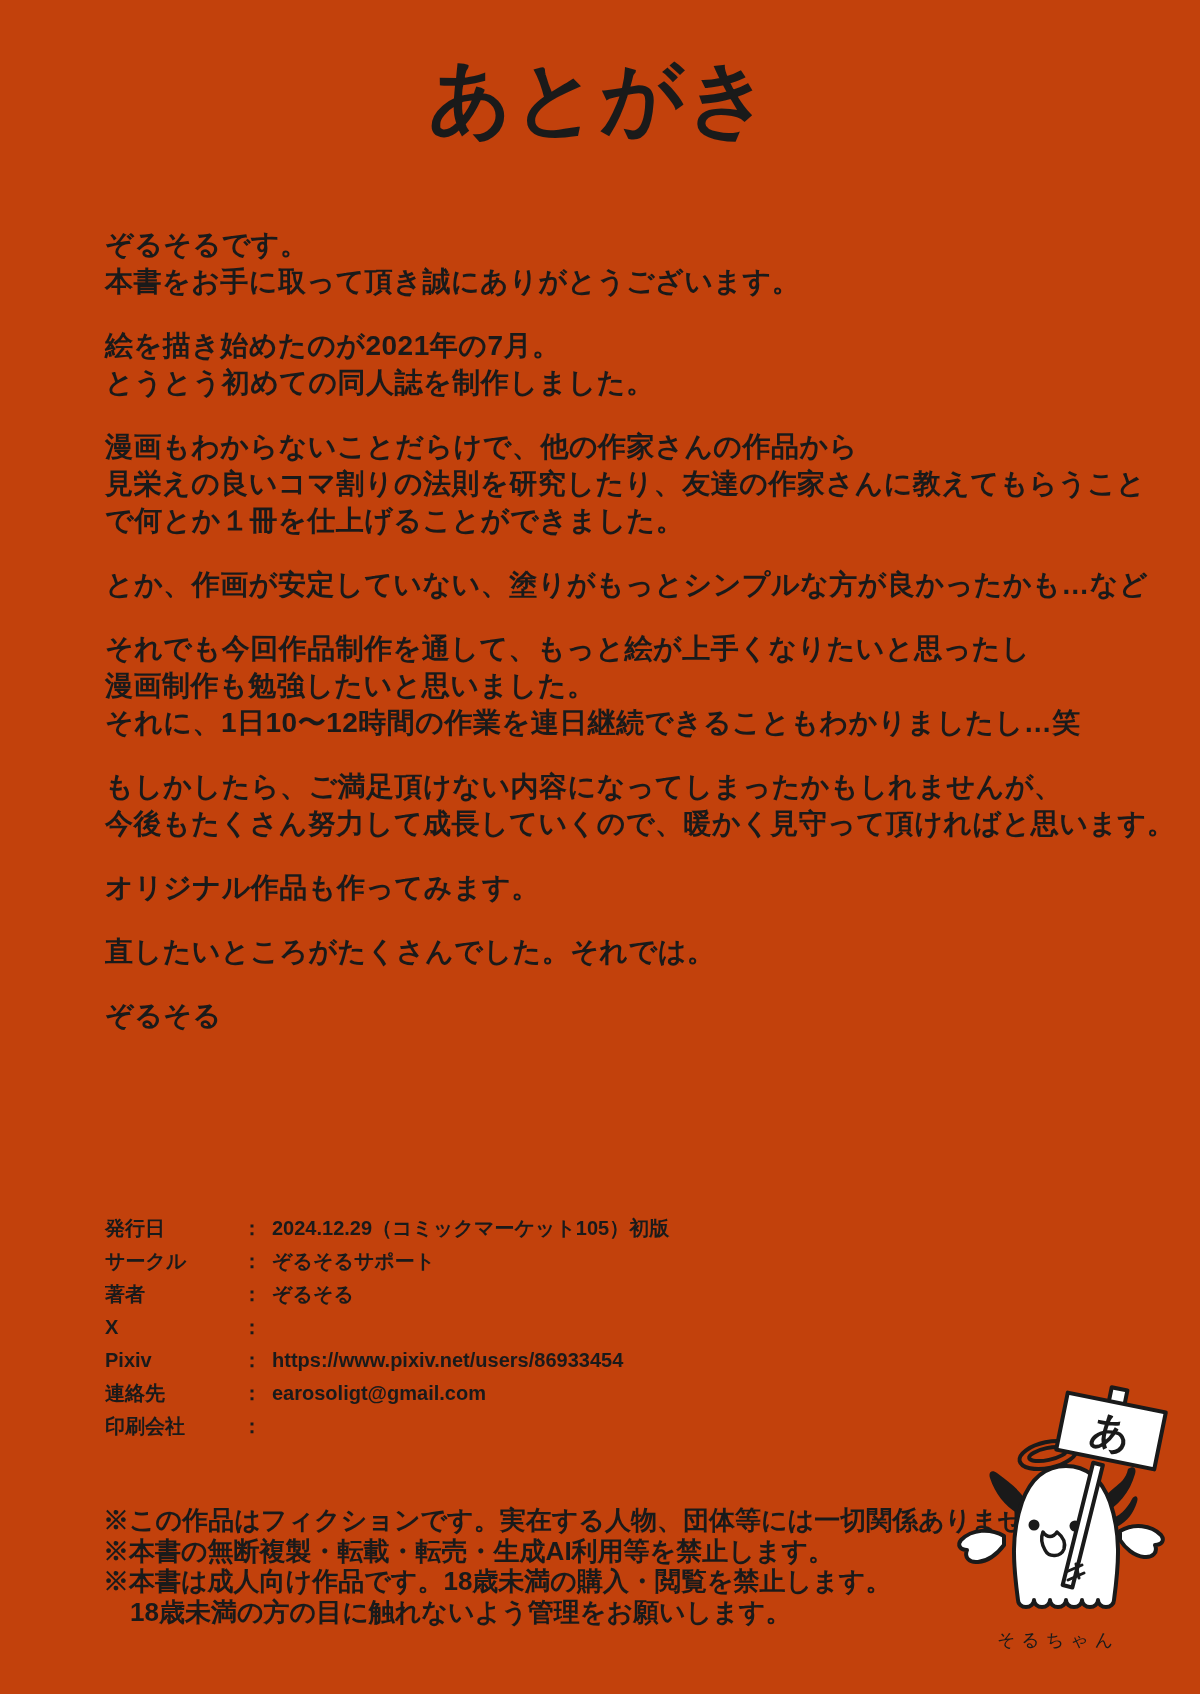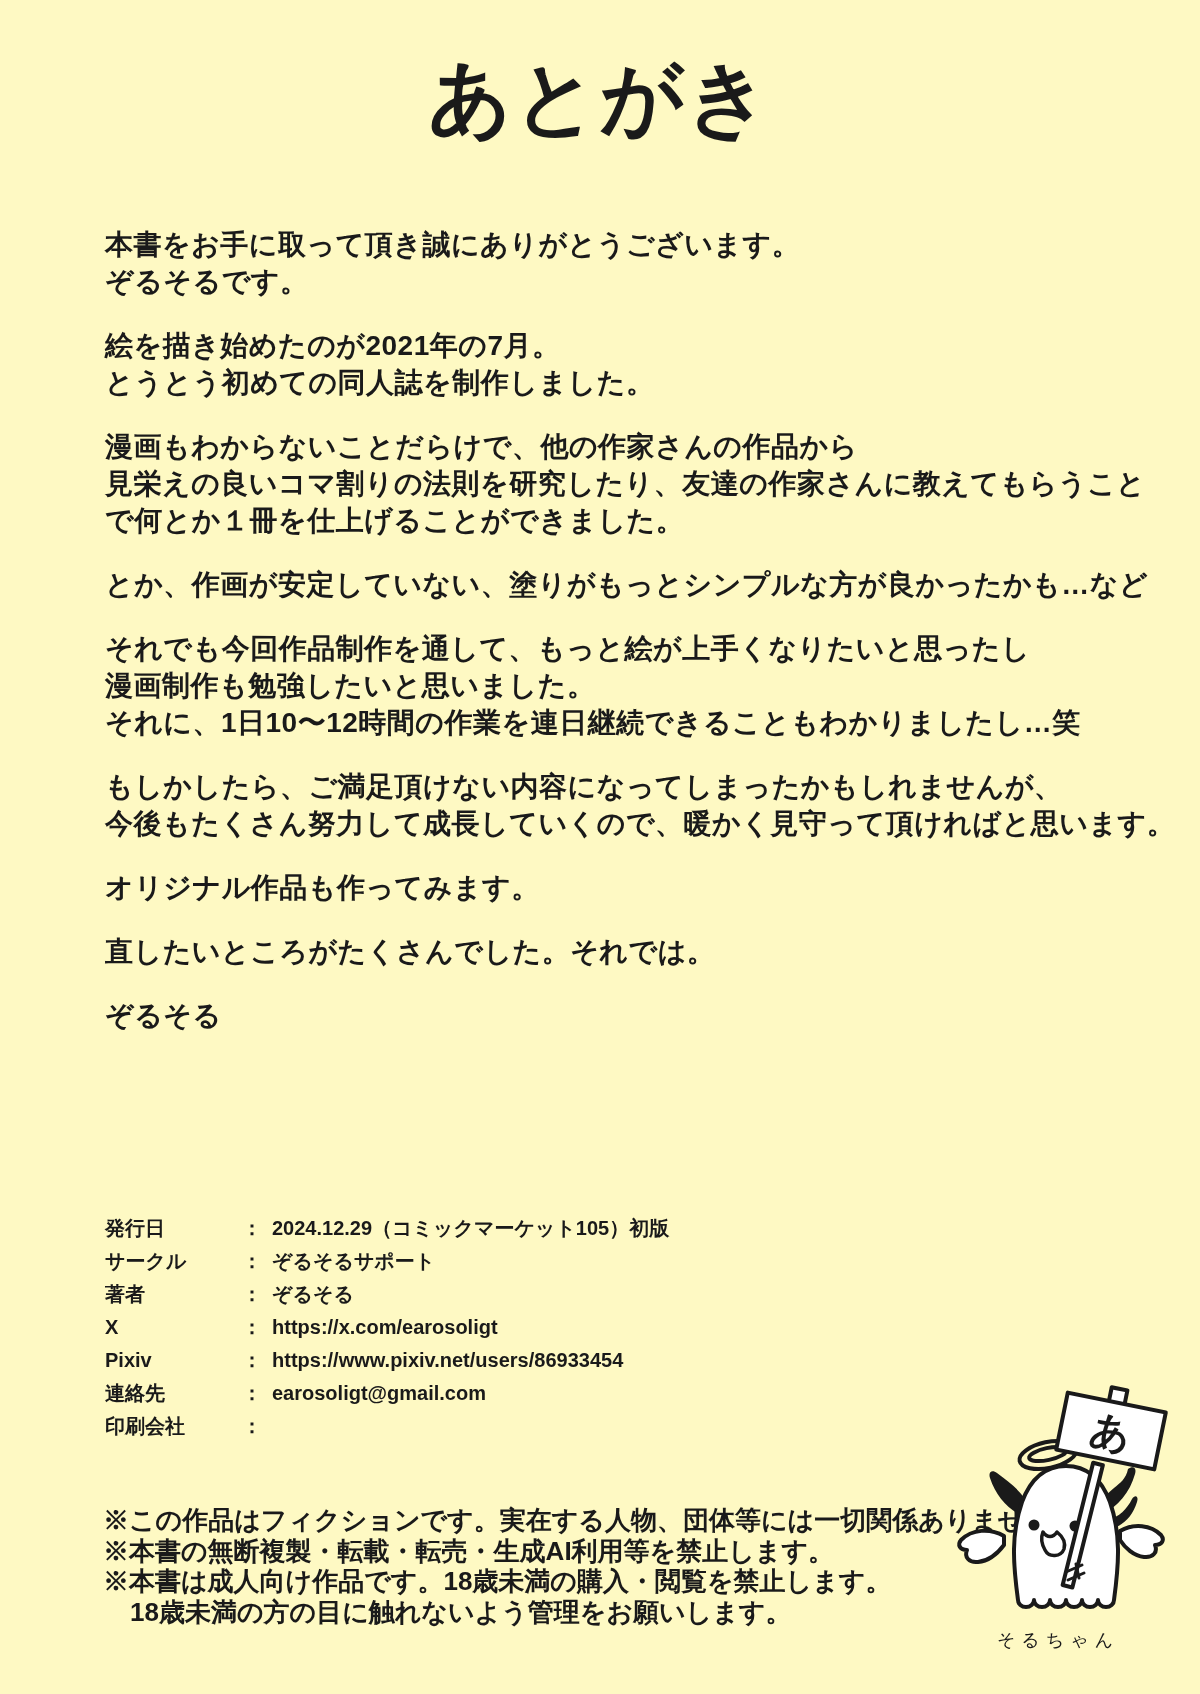--- a/index.html
+++ b/index.html
@@ -5,21 +5,21 @@
   * { margin:0; padding:0; box-sizing:border-box; }
   html,body { background:#ffffff; }
   body {
     width:1200px; height:1694px;
     position:relative;
     font-family:"Liberation Sans", sans-serif;
     color:#1a1a1a;
     overflow:hidden;
   }
   .page {
-    position:absolute; inset:0; background:#fef9c3;padding-left:32px;
+    position:absolute; inset:0; background:#c2410c;padding-left:32px;
   }
   .title {
     position:absolute; top:52px; left:0; width:100%;
     text-align:center;
     font-family:"DejaVu Serif", serif;
     font-size:82px; font-weight:700;
     letter-spacing:2px;
     line-height:1.1;
   }
   .body-text {
@@ -52,22 +52,22 @@
 </style>
 </head>
 <body>
 
 <div class="page">
 
   <div class="title">あとがき</div>
 
   <div class="body-text">
     <p>
+      <span class="line">ぞるそるです。</span>
       <span class="line">本書をお手に取って頂き誠にありがとうございます。</span>
-      <span class="line">ぞるそるです。</span>
     </p>
     <p>
       <span class="line">絵を描き始めたのが2021年の7月。</span>
       <span class="line">とうとう初めての同人誌を制作しました。</span>
     </p>
     <p>
       <span class="line">漫画もわからないことだらけで、他の作家さんの作品から</span>
       <span class="line">見栄えの良いコマ割りの法則を研究したり、友達の作家さんに教えてもらうこと</span>
       <span class="line">で何とか１冊を仕上げることができました。</span>
     </p>
@@ -104,21 +104,20 @@
       <span class="col-value">ぞるそるサポート</span>
     </div>
     <div class="colophon-row">
       <span class="col-label">著者</span>
       <span class="col-sep">：</span>
       <span class="col-value">ぞるそる</span>
     </div>
     <div class="colophon-row">
       <span class="col-label">X</span>
       <span class="col-sep">：</span>
-      <span class="col-value">https://x.com/earosoligt</span>
     </div>
     <div class="colophon-row">
       <span class="col-label">Pixiv</span>
       <span class="col-sep">：</span>
       <span class="col-value">https://www.pixiv.net/users/86933454</span>
     </div>
     <div class="colophon-row">
       <span class="col-label">連絡先</span>
       <span class="col-sep">：</span>
       <span class="col-value">earosoligt@gmail.com</span>

